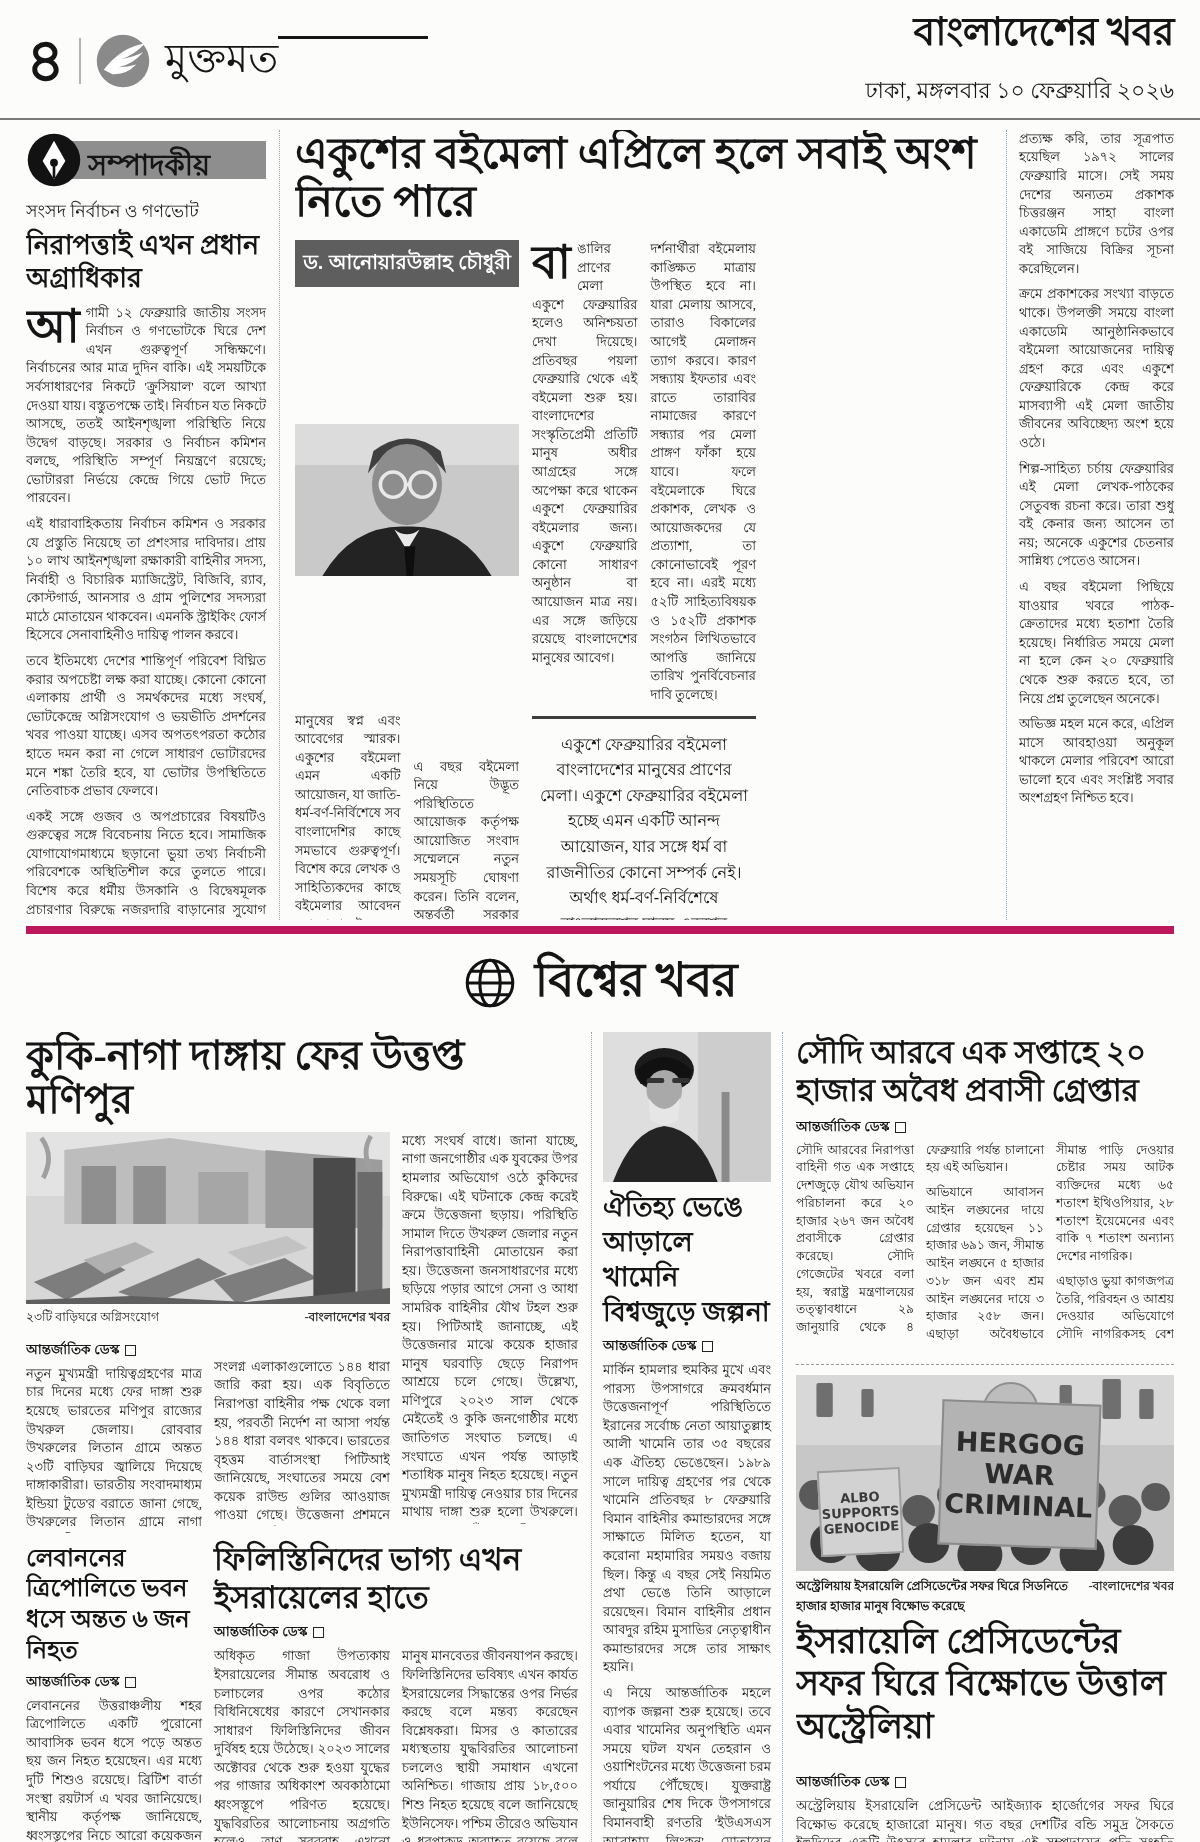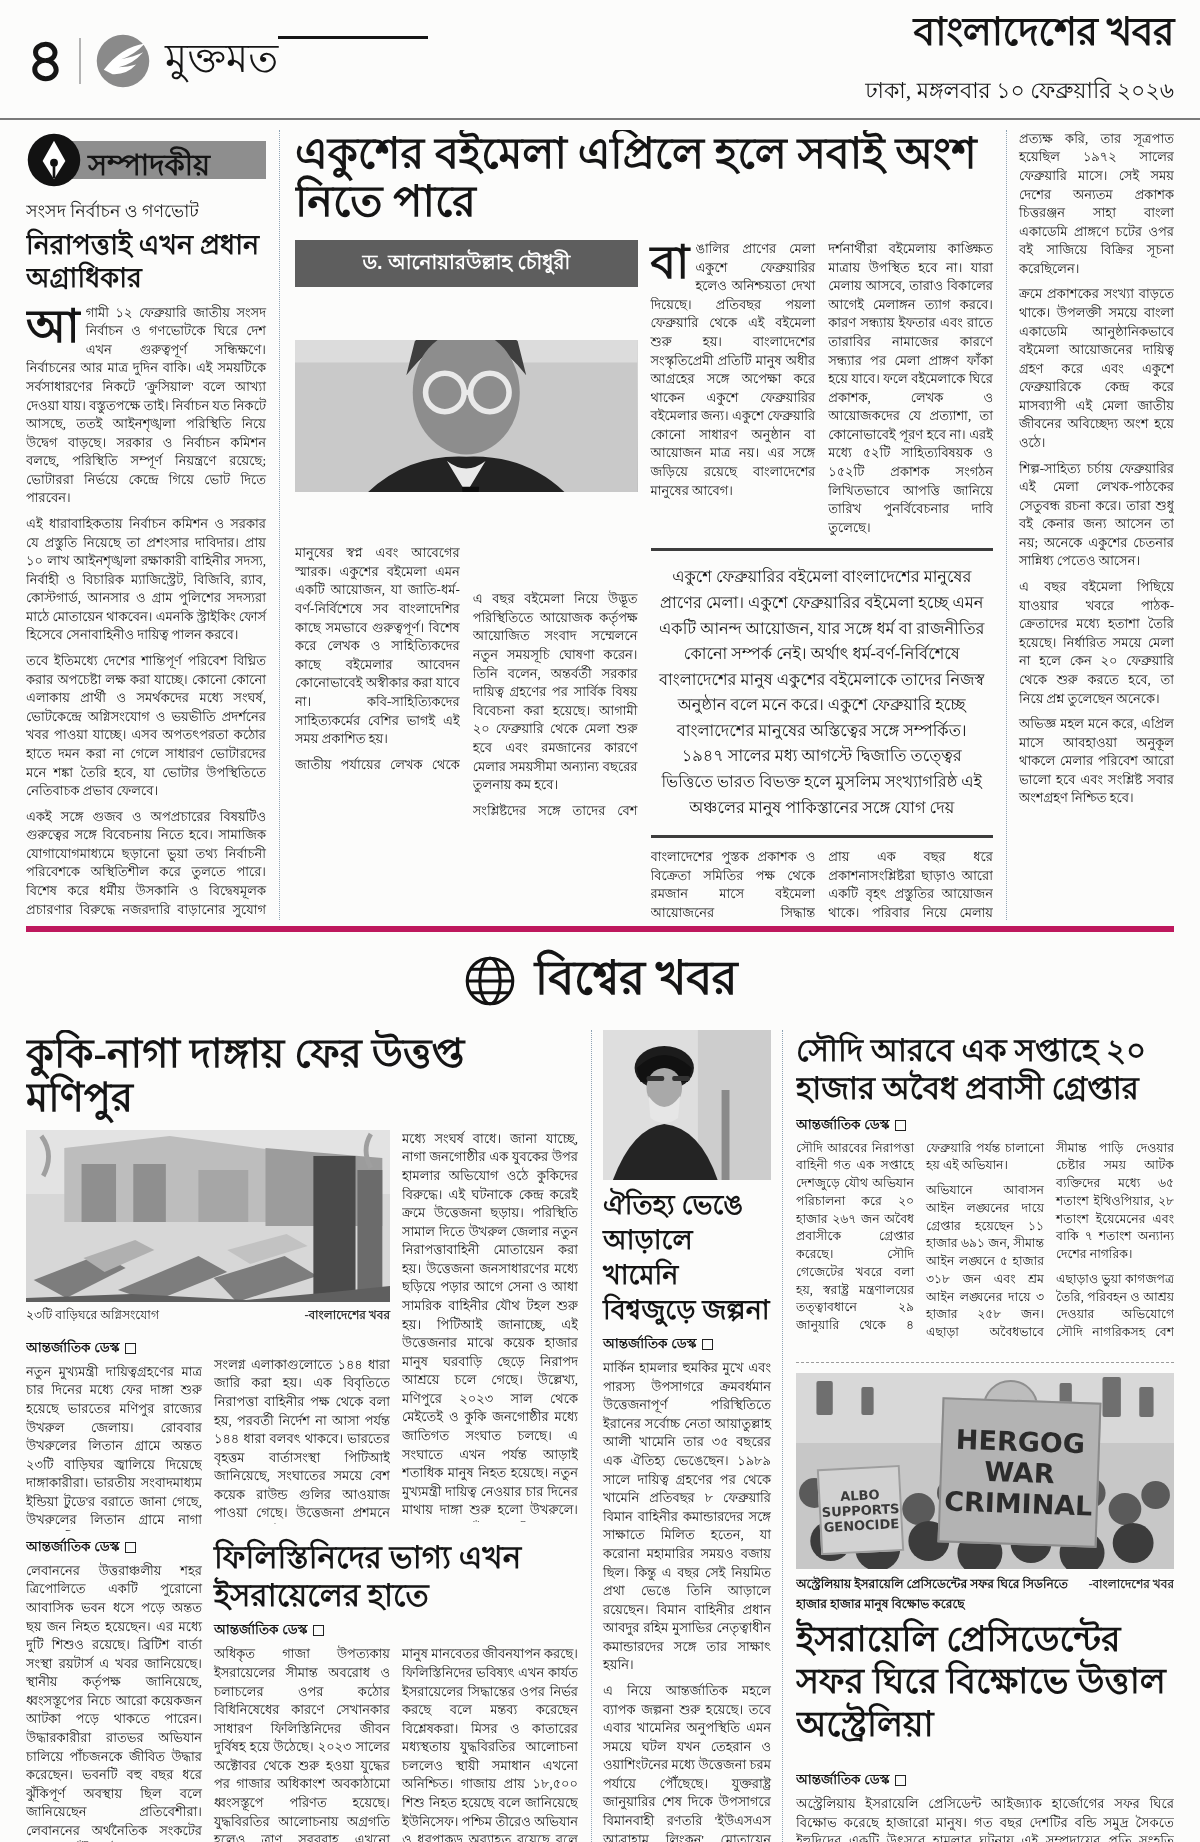--- a/index.html
+++ b/index.html
@@ -35,35 +35,35 @@
   .ed-bar-bg { position:absolute; left:26px; right:0; top:7px; height:38px; background:#8e8e8e; }
   .pen-icon { position:absolute; left:0; top:-2px; width:56px; height:56px; }
   .ed-label { position:absolute; left:62px; top:8px; font-size:29px; font-weight:700; }
   .ed-kicker { font-size:17.5px; margin:6px 0 2px; }
   .ed-headline { font-size:27px; font-weight:700; line-height:1.22; margin-bottom:9px; }
 
   .main-art { flex:1; display:flex; gap:13px; overflow:hidden; }
   .ma-left { flex:1; min-width:0; }
   .ma-right { width:168px; flex:none; border-left:1px dotted #8fa3b4; padding-left:12px; overflow:hidden; }
   .ma-headline { font-size:43px; font-weight:700; line-height:1.12; margin:0 0 14px; }
-  .ma-grid { display:grid; grid-template-columns:repeat(4,1fr); column-gap:13px; }
+  .ma-grid { display:grid; grid-template-columns:repeat(6,1fr); column-gap:13px; }
   .byline-bar { grid-column:1/3; grid-row:1; background:#5e5e5e; color:#fff; font-size:20px; font-weight:700; text-align:center; padding:7px 4px; margin-bottom:8px; align-self:start; font-family:"Liberation Sans","DejaVu Sans",sans-serif; }
   .author-photo { grid-column:1/3; grid-row:2; height:152px; margin-bottom:7px; overflow:hidden; background:linear-gradient(180deg,#e3e3e3,#b9b9b9); }
   .ma-introC { grid-column:3; grid-row:1/3; }
   .ma-introD { grid-column:4; grid-row:1/3; }
   .ma-colA { grid-column:1; grid-row:3/5; }
   .ma-colB { grid-column:2; grid-row:3/5;margin-top:46px; }
   .pull-quote { grid-column:3/5; grid-row:3; border-top:3px solid #3d3d3d; border-bottom:3px solid #3d3d3d; margin:4px 0 10px; padding:14px 4px; text-align:center; font-size:16.2px; line-height:1.58; }
   .ma-c3b { grid-column:3; grid-row:4; }
   .ma-c4b { grid-column:4; grid-row:4; }
   .clip-3 { max-height:152px; overflow:hidden; }
   .clip-pill { max-height:230px; overflow:hidden; }
 
   
-  .world-head { border-top:6px solid #be185d; margin:0 26px; padding:10px 0 4px; display:flex; align-items:center; justify-content:center; gap:18px;text-align:center; }
+  .world-head { border-top:8px solid #be185d; margin:0 26px; padding:10px 0 4px; display:flex; align-items:center; justify-content:center; gap:18px;text-align:center; }
   .globe-icon { width:54px; height:54px; }
   .world-label { font-size:47px; font-weight:800; letter-spacing:-.5px; }
 
   
   .world-zone { display:flex; gap:13px; padding:6px 26px 0; height:874px; overflow:hidden; }
   .wz-left { width:552px; flex:none; overflow:hidden; }
   .wz-mid { width:192px; flex:none; border-left:1px dotted #8fa3b4; border-right:1px dotted #8fa3b4; padding:0 11px; overflow:hidden; }
   .wz-right { flex:1; min-width:0; overflow:hidden; }
 
   .mn-grid { display:grid; grid-template-columns:1fr 1fr 1fr; column-gap:12px; }
@@ -259,20 +259,21 @@
               <p>নতুন মুখ্যমন্ত্রী দায়িত্বগ্রহণের মাত্র চার দিনের মধ্যে ফের দাঙ্গা শুরু হয়েছে ভারতের মণিপুর রাজ্যের উখরুল জেলায়। রোববার উখরুলের লিতান গ্রামে অন্তত ২৩টি বাড়িঘর জ্বালিয়ে দিয়েছে দাঙ্গাকারীরা। ভারতীয় সংবাদমাধ্যম ইন্ডিয়া টুডে'র বরাতে জানা গেছে, উখরুলের লিতান গ্রামে নাগা জনগোষ্ঠীর এক যুবকের ওপর হামলার অভিযোগ ওঠে রোববার। পরিস্থিতি সামাল দিতে সে সময় টিয়ার শেল ছুড়ে দাঙ্গাকারীদের ছত্রভঙ্গ করে দেয় নিরাপত্তা বাহিনীর সদস্যরা।</p>
             </div>
         </div>
         <div class="mn-c2">
           <div class="bt clip" style="margin-top:24px">
               <p>সংলগ্ন এলাকাগুলোতে ১৪৪ ধারা জারি করা হয়। এক বিবৃতিতে নিরাপত্তা বাহিনীর পক্ষ থেকে বলা হয়, পরবর্তী নির্দেশ না আসা পর্যন্ত ১৪৪ ধারা বলবৎ থাকবে। ভারতের বৃহত্তম বার্তাসংস্থা পিটিআই জানিয়েছে, সংঘাতের সময়ে বেশ কয়েক রাউন্ড গুলির আওয়াজ পাওয়া গেছে। উত্তেজনা প্রশমনে সন্ধ্যা সাতটায় লিতান ও তার আশপাশে সেনা মোতায়েন করা হয়েছে। রোববার সন্ধ্যা থেকে নাগা এবং কুকি জনগোষ্ঠীর</p>
             </div>
         </div>
 
         <div class="lb">
+          <h3 class="lb-head">লেবাননের ত্রিপোলিতে ভবন ধসে অন্তত ৬ জন নিহত</h3>
           <div class="desk">
               <span>আন্তর্জাতিক ডেস্ক</span>
               <span class="sq"></span>
             </div>
           <div class="bt">
               <p>লেবাননের উত্তরাঞ্চলীয় শহর ত্রিপোলিতে একটি পুরোনো আবাসিক ভবন ধসে পড়ে অন্তত ছয় জন নিহত হয়েছেন। এর মধ্যে দুটি শিশুও রয়েছে। ব্রিটিশ বার্তা সংস্থা রয়টার্স এ খবর জানিয়েছে। স্থানীয় কর্তৃপক্ষ জানিয়েছে, ধ্বংসস্তূপের নিচে আরো কয়েকজন আটকা পড়ে থাকতে পারেন। উদ্ধারকারীরা রাতভর অভিযান চালিয়ে পাঁচজনকে জীবিত উদ্ধার করেছেন। ভবনটি বহু বছর ধরে ঝুঁকিপূর্ণ অবস্থায় ছিল বলে জানিয়েছেন প্রতিবেশীরা। লেবাননের অর্থনৈতিক সংকটের কারণে ঝুঁকিপূর্ণ ভবন সংস্কারে কোনো উদ্যোগ নেওয়া হয়নি। উদ্ধার অভিযান শেষ না হওয়া পর্যন্ত হতাহতের প্রকৃত সংখ্যা জানা যাবে না বলে জানিয়েছে কর্তৃপক্ষ।</p>
             </div>
         </div>
 
         <div class="ps">

